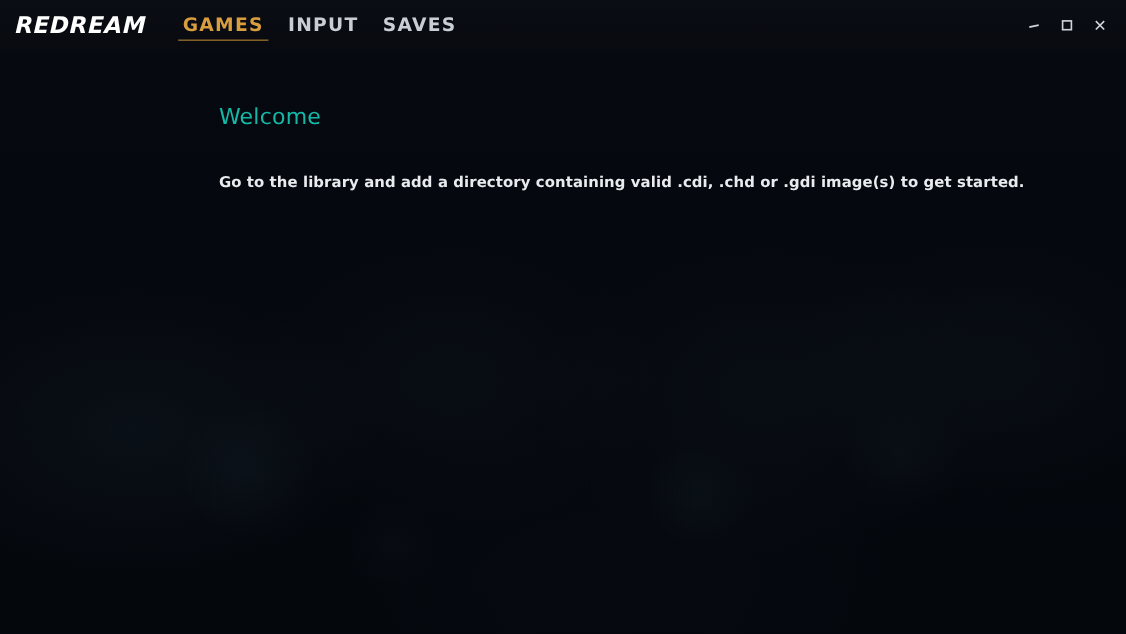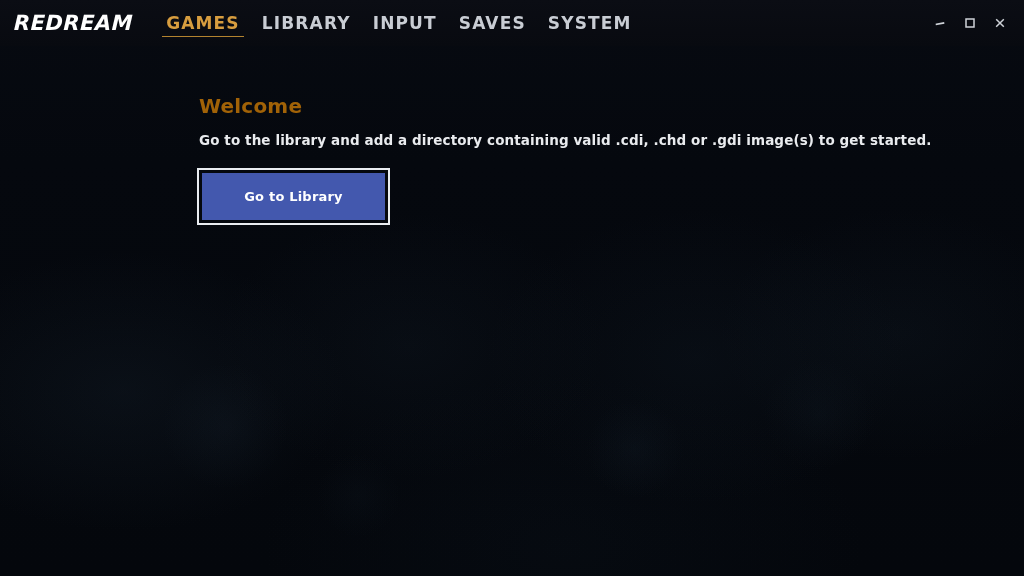--- a/index.html
+++ b/index.html
@@ -114,24 +114,24 @@
 
   
   #content {
     position: relative;
     z-index: 4;
     padding: 48px 0 0 199px;
   }
 
   #page-title {
     font-size: 20px;
-    font-weight: bold;
-    color: #a16207;
+    font-weight: normal;
+    color: #14b8a6;
     letter-spacing: 0.2px;
-    margin-bottom: 14px;
+    margin-bottom: 40px;
   }
 
   .body-line {
     font-size: 13.5px;
     font-weight: bold;
     color: #e9ebee;
     letter-spacing: 0.1px;
     margin-bottom: 25px;
   }
   .body-line.second { }
@@ -163,30 +163,24 @@
 
 <div id="titlebar">
 
   <div id="brand-logo">REDREAM</div>
 
   <nav id="main-nav">
     <div class="nav-item active">
       <span>GAMES</span>
     </div>
     <div class="nav-item">
-      <span>LIBRARY</span>
-    </div>
-    <div class="nav-item">
       <span>INPUT</span>
     </div>
     <div class="nav-item">
       <span>SAVES</span>
-    </div>
-    <div class="nav-item">
-      <span>SYSTEM</span>
     </div>
   </nav>
 
   <div id="window-controls">
     <div class="win-btn">
       <svg width="12" height="12" viewBox="0 0 12 12">
         <path d="M2.5 7.4 L9.5 6.0" stroke="#cfd3d9" stroke-width="1.6" fill="none" stroke-linecap="square"></path>
       </svg>
     </div>
     <div class="win-btn">
@@ -199,16 +193,13 @@
         <path d="M2.2 2.2 L9.8 9.8 M9.8 2.2 L2.2 9.8" stroke="#cfd3d9" stroke-width="1.5" fill="none"></path>
       </svg>
     </div>
   </div>
 
 </div>
 
 <div id="content">
   <h1 id="page-title">Welcome</h1>
   <p class="body-line second">Go to the library and add a directory containing valid .cdi, .chd or .gdi image(s) to get started.</p>
-  <button id="go-to-library-button">
-    <span>Go to Library</span>
-  </button>
 </div>
 
 </body></html>

